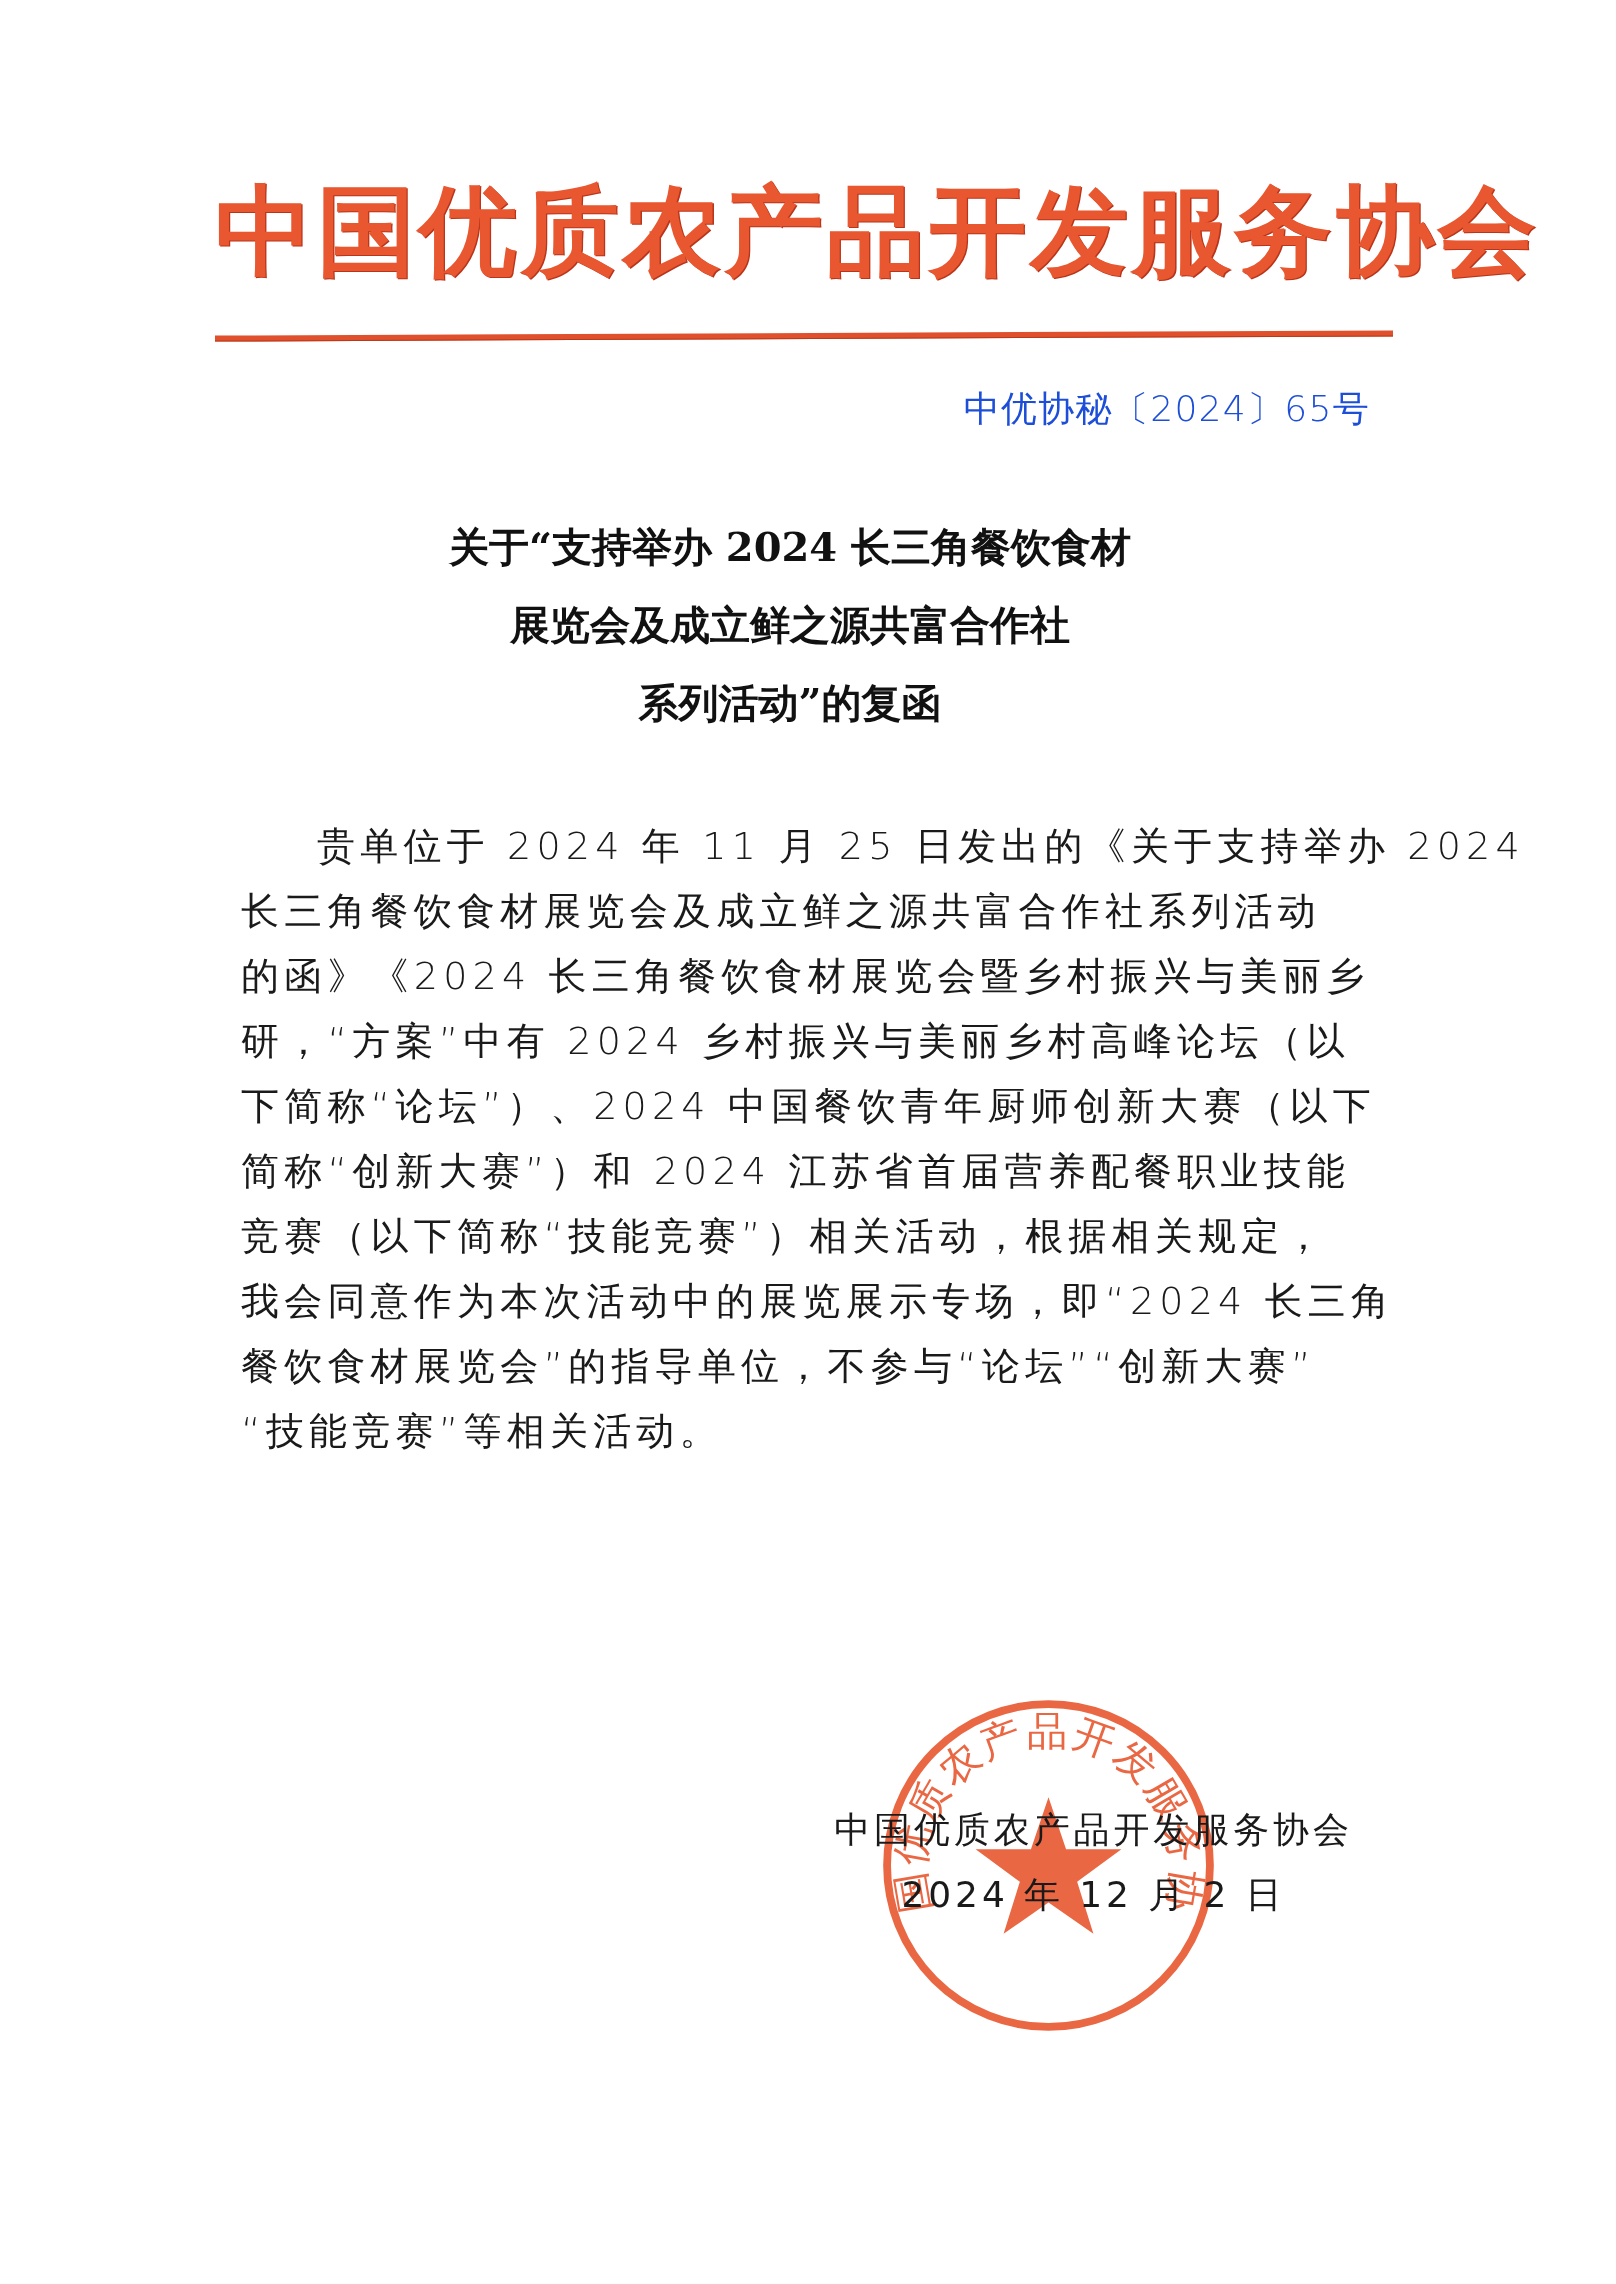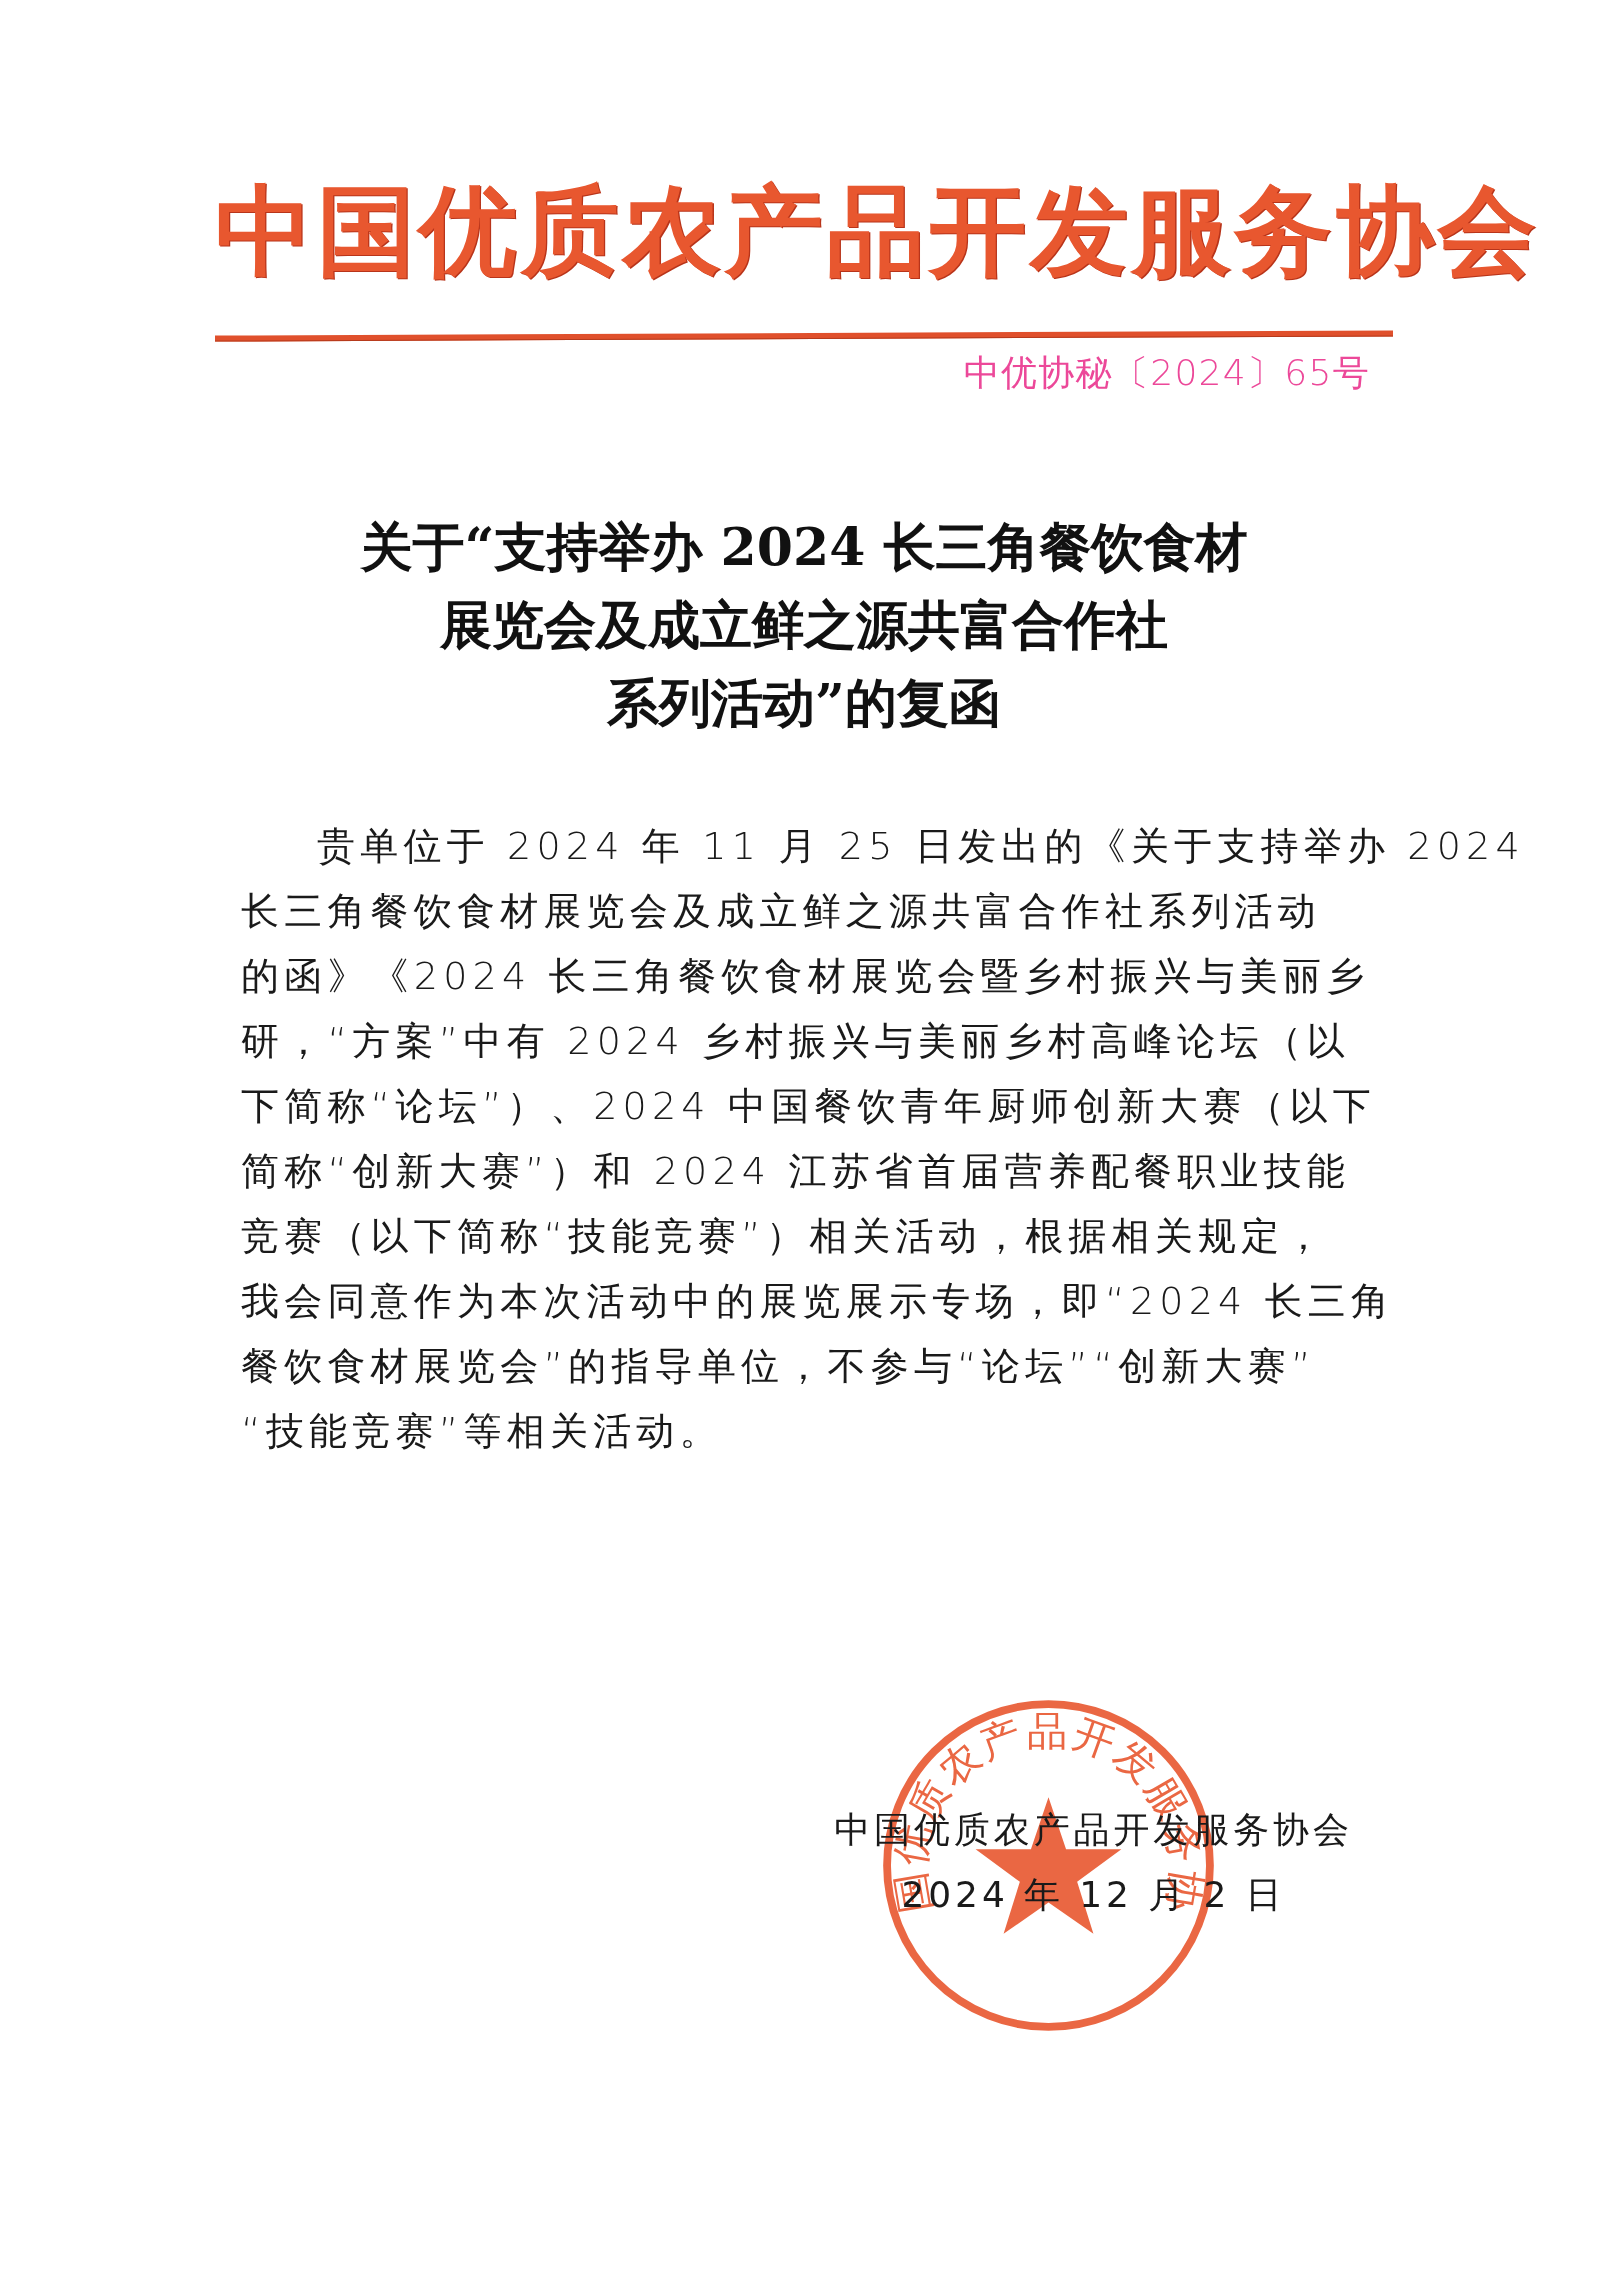--- a/index.html
+++ b/index.html
@@ -4,25 +4,25 @@
 <style>
   html, body { margin: 0; padding: 0; background: #ffffff; }
   body { width: 1617px; height: 2284px; position: relative; overflow: hidden;
          font-family: "DejaVu Serif", "Liberation Serif", serif; color: #111; }
   .letterhead { position: absolute; left: 215px; top: 166px; width: 1178px; text-align: center;
     font-family: "DejaVu Sans", "Liberation Sans", sans-serif; font-weight: bold;
     font-size: 98px; letter-spacing: 3.9px; color: #e8572f; line-height: 130px;
     text-shadow: 1.3px 1.3px 0 #b8341a; white-space: nowrap; }
   .red-rule { position: absolute; left: 215px; top: 333px; width: 1178px; height: 5.2px;
     background: #e0502c; border-bottom: 1.3px solid #b53a1c; transform: rotate(-0.25deg); }
-  .doc-number { position: absolute; right: 247px; top: 349px; font-size: 36px;
-    font-family: "DejaVu Sans", "Liberation Sans", sans-serif; font-weight: 300; color: #ec4899;
+  .doc-number { position: absolute; right: 247px; top: 385px; font-size: 36px;
+    font-family: "DejaVu Sans", "Liberation Sans", sans-serif; font-weight: 300; color: #1d4ed8;
     white-space: nowrap; letter-spacing: 1.3px; }
-  .title { position: absolute; left: 215px; top: 508px; width: 1178px; text-align: center;
-    font-family: "DejaVu Serif", "Liberation Serif", serif; font-weight: bold; font-size: 52px;
+  .title { position: absolute; left: 201px; top: 508px; width: 1178px; text-align: center;
+    font-family: "DejaVu Serif", "Liberation Serif", serif; font-weight: bold; font-size: 40px;
     line-height: 78px; color: #111; }
   .title div { white-space: nowrap; }
   .body { position: absolute; left: 241px; top: 814px; width: 1133px; font-size: 38px;
     line-height: 65px; color: #1a1a1a;
     font-family: "DejaVu Sans", "Liberation Sans", sans-serif; font-weight: 300; letter-spacing: 5.2px; }
   .body .line { white-space: nowrap; height: 65px; }
   .body .indent { padding-left: 76px; }
   .signature { position: absolute; left: 807px; top: 1797px; width: 573px; text-align: center;
     font-size: 36px; line-height: 65px; font-family: "DejaVu Sans", "Liberation Sans", sans-serif;
     letter-spacing: 3.9px; color: #1a1a1a; z-index: 2; }

